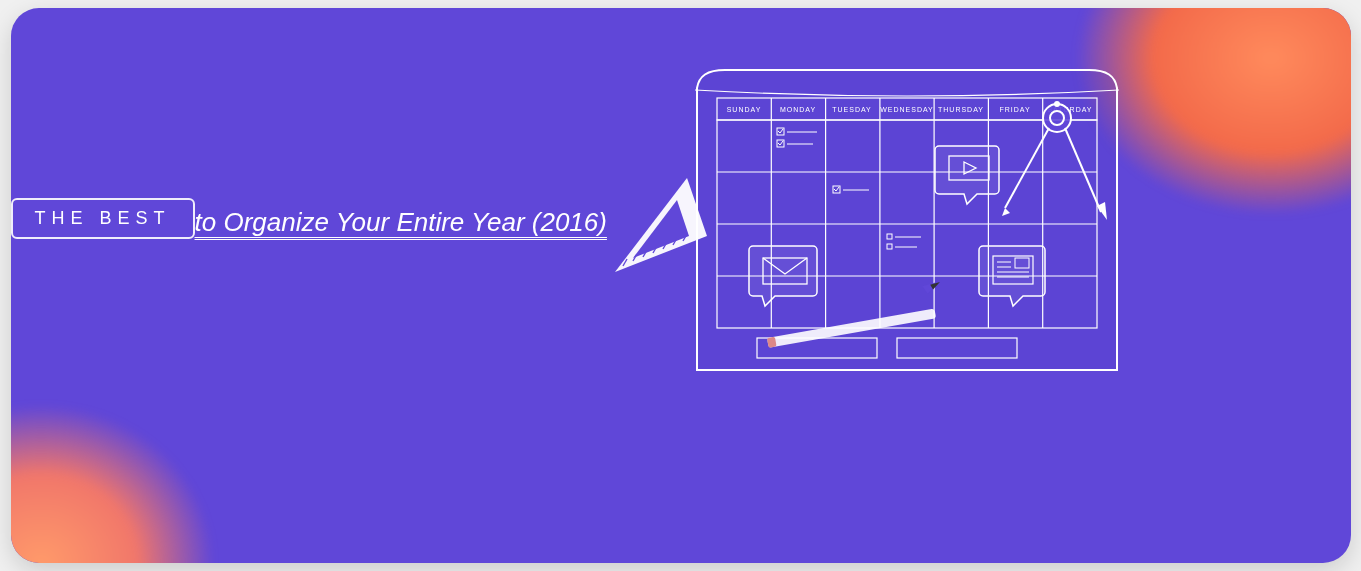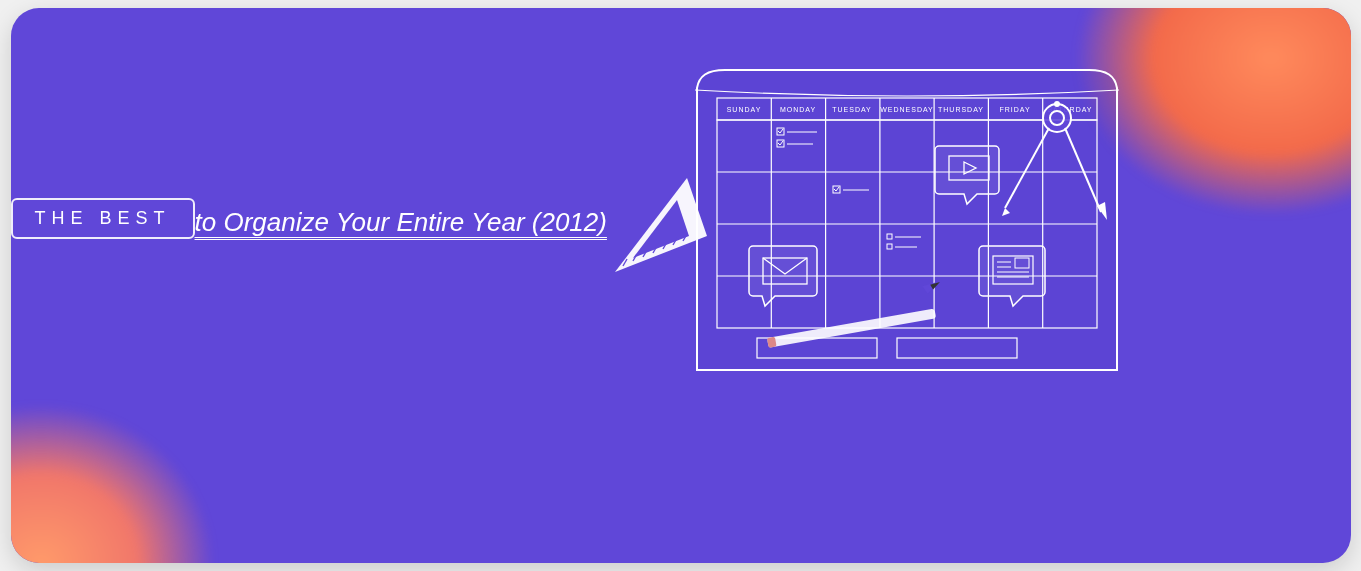--- a/index.html
+++ b/index.html
@@ -81,21 +81,21 @@
 </style>
 </head>
 <body>
 
 <div class="hero">
   <div class="glow-tr"></div>
   <div class="glow-bl"></div>
 
   <div class="content">
     <div class="eyebrow">THE BEST</div>
-    <div class="subtitle">to Organize Your Entire Year (2012)</div>
+    <div class="subtitle">to Organize Your Entire Year (2016)</div>
 
     <div class="illustration">
       <svg width="600" height="340" viewBox="0 0 600 340">
 
         <path d="M 90 28 C 92 16 100 10 118 10 L 482 10 C 500 10 508 16 510 28 L 510 310 L 90 310 Z" fill="rgba(80,60,200,0.25)" stroke="#fff" stroke-width="2"></path>
 
         <path d="M 88 30 Q 300 42 512 30" fill="none" stroke="#fff" stroke-width="1.2"></path>
 
         <rect x="110" y="38" width="380" height="22" fill="none" stroke="#fff" stroke-width="1.2"></rect>
 

